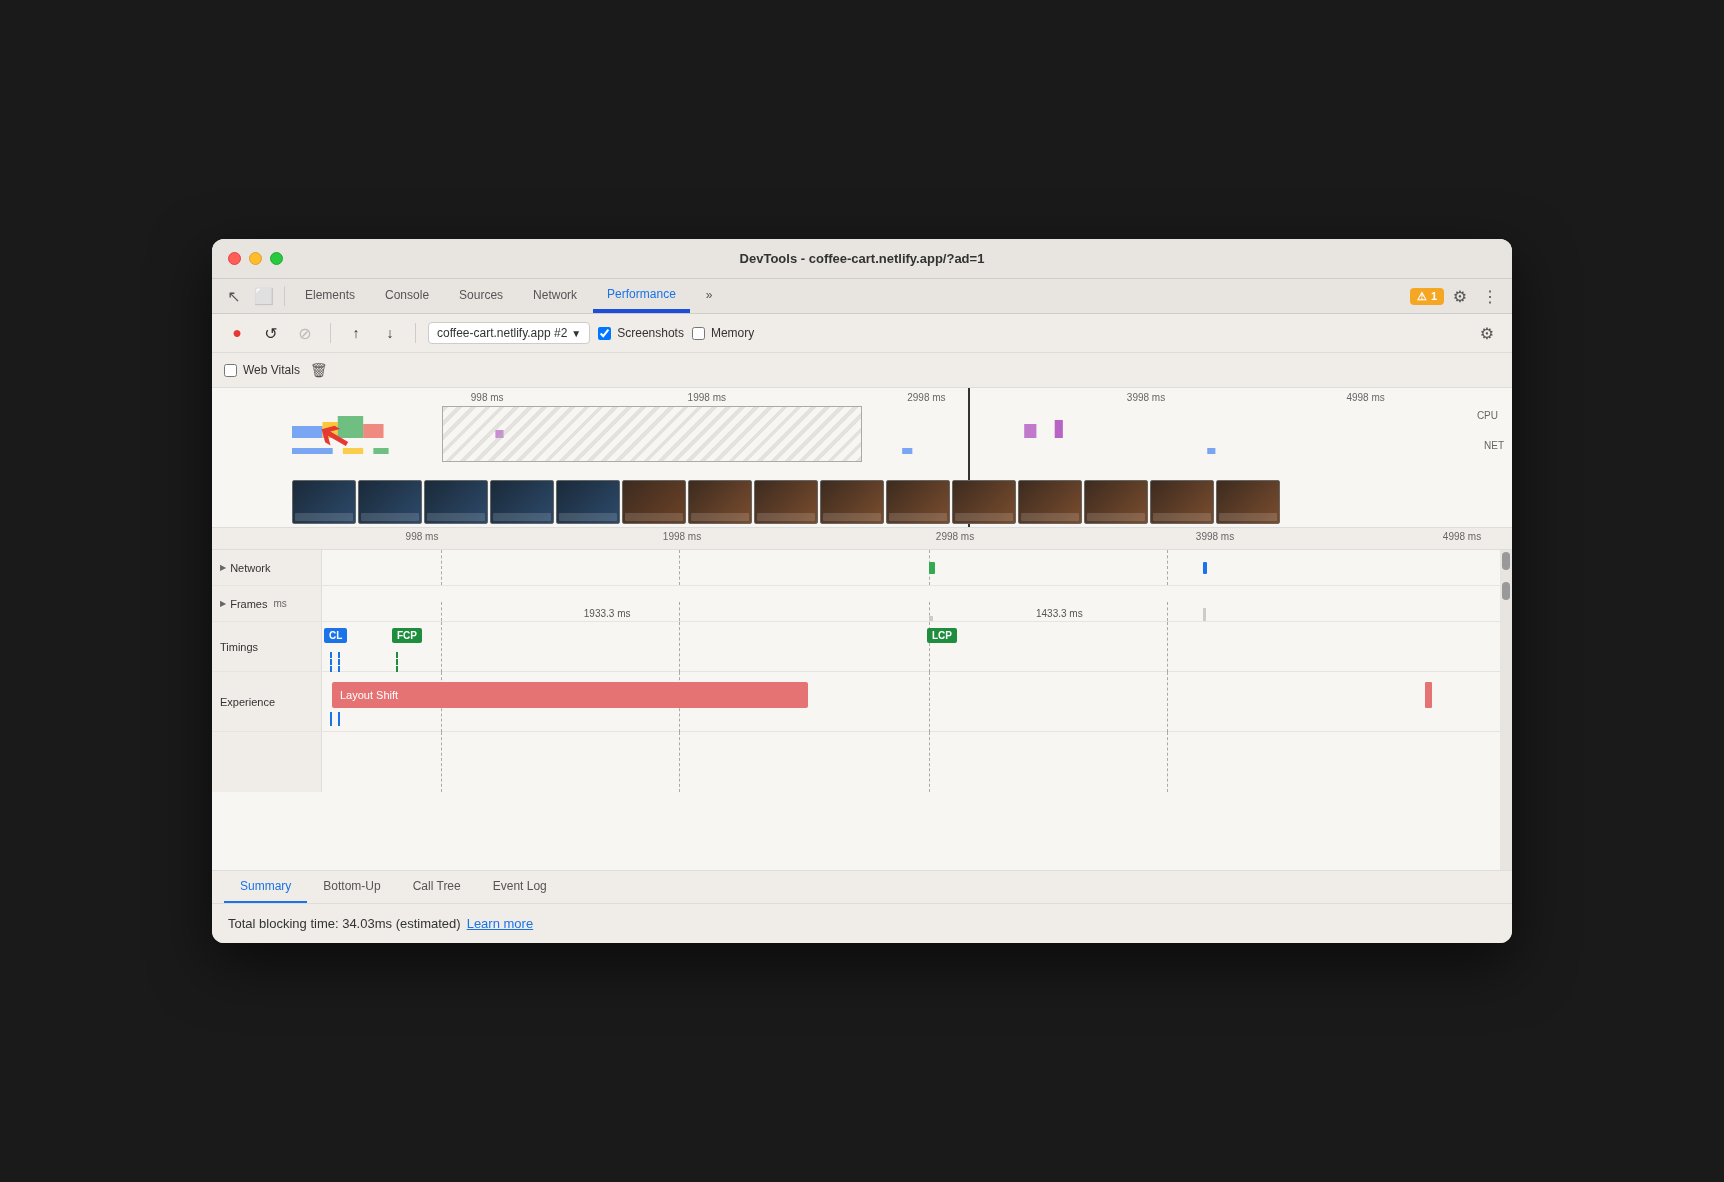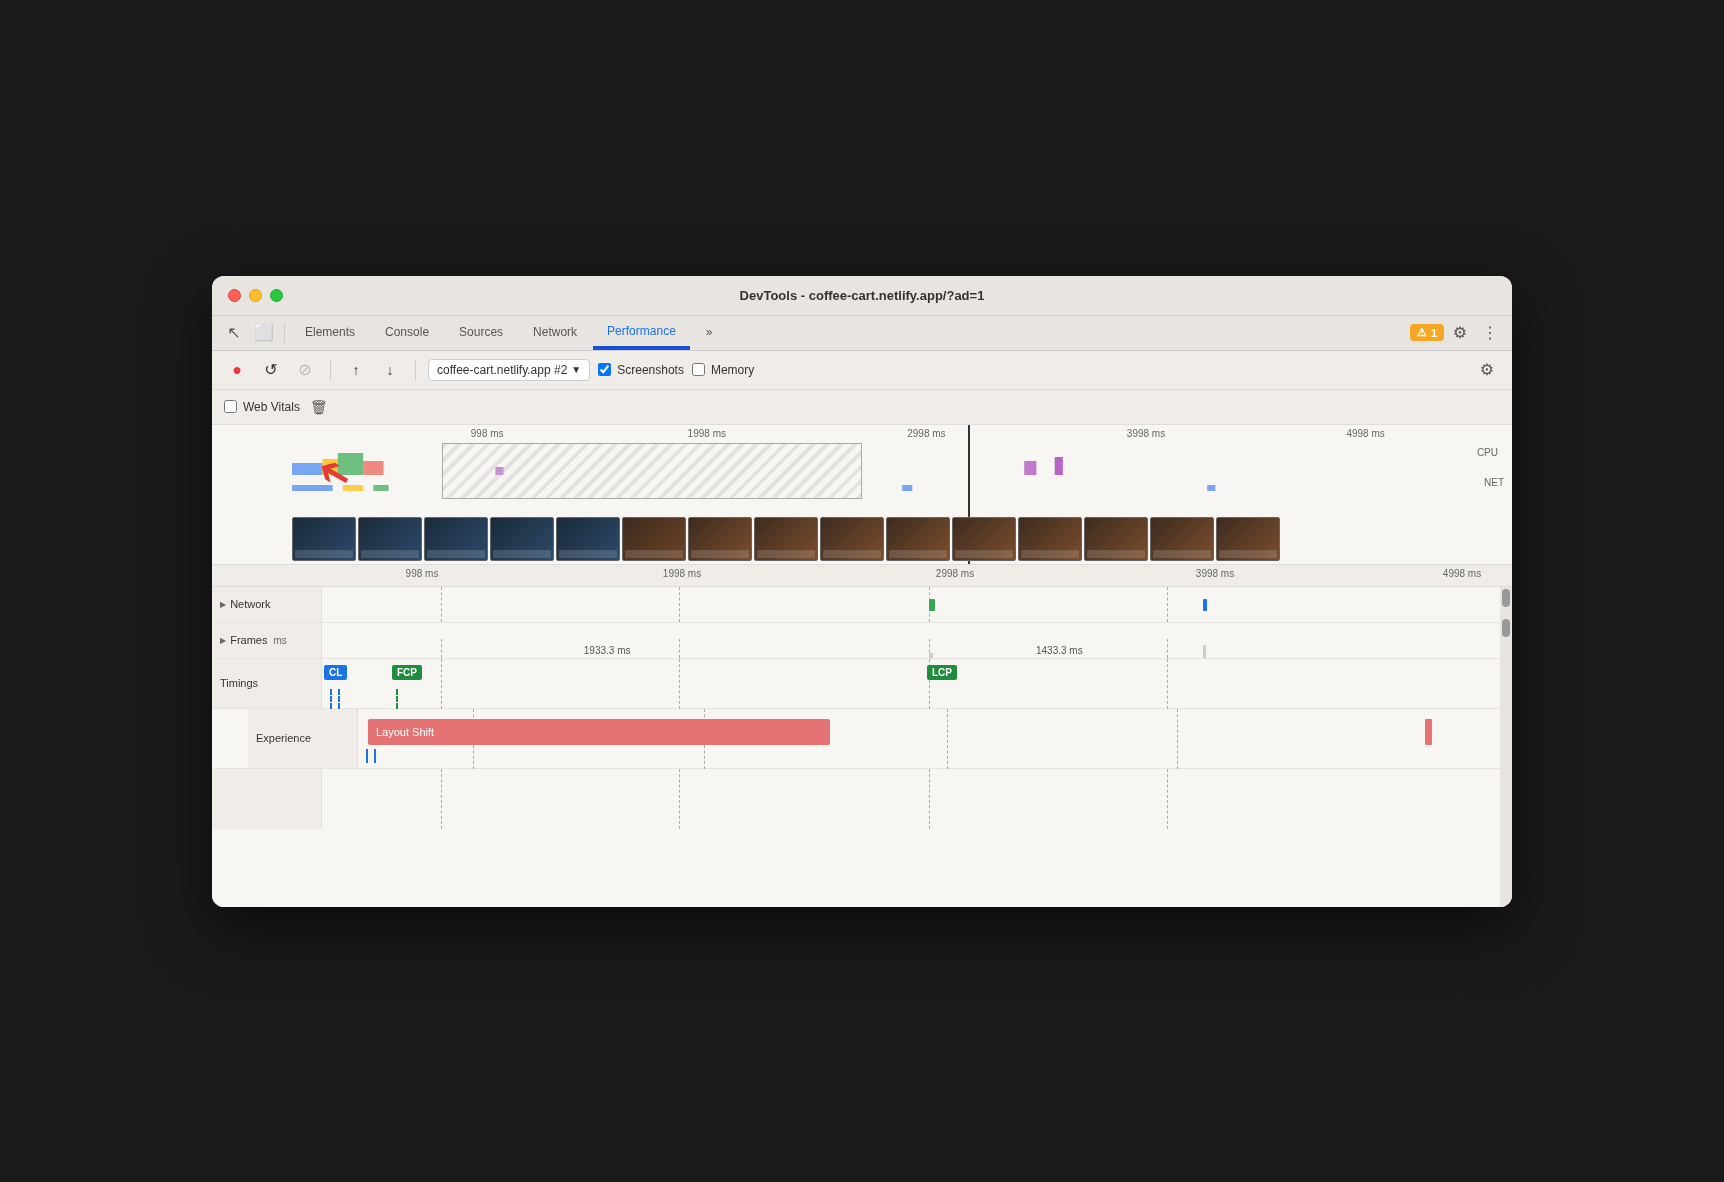--- a/index.html
+++ b/index.html
@@ -547,21 +547,21 @@
         <div style="position:absolute;top:6px;left:70px;background:#1e8e3e;color:white;font-size:10px;font-weight:bold;padding:2px 5px;border-radius:2px;">FCP</div>
 
         <div style="position:absolute;top:6px;left:51%;background:#1e8e3e;color:white;font-size:10px;font-weight:bold;padding:2px 5px;border-radius:2px;transform:translateX(-50%);margin-left:13px;">LCP</div>
 
         <div style="position:absolute;bottom:0;left:8px;width:1px;height:20px;border-left:2px dashed #1a73e8;"></div>
         <div style="position:absolute;bottom:0;left:16px;width:1px;height:20px;border-left:2px dashed #1a73e8;"></div>
         <div style="position:absolute;bottom:0;left:74px;width:1px;height:20px;border-left:2px dashed #1e8e3e;"></div>
       </div>
     </div>
 
-    <div class="track-row" style="height:60px;padding-left:36px;">
+    <div class="track-row" style="height:60px;">
       <div class="track-label">
         <span>Experience</span>
       </div>
       <div class="track-content experience-track" style="position:relative;height:60px;">
         <div class="dashed-vline" style="left:10%;height:100%;"></div>
         <div class="dashed-vline" style="left:30%;height:100%;"></div>
         <div class="dashed-vline" style="left:51%;height:100%;"></div>
         <div class="dashed-vline" style="left:71%;height:100%;"></div>
 
         <div style="position:absolute;top:10px;left:10px;width:40%;height:26px;background:#e57373;border-radius:2px;display:flex;align-items:center;padding-left:8px;font-size:11px;color:white;font-weight:500;">
@@ -579,13 +579,27 @@
       <div class="track-label"></div>
       <div class="track-content" style="position:relative;">
         <div class="dashed-vline" style="left:10%;height:100%;"></div>
         <div class="dashed-vline" style="left:30%;height:100%;"></div>
         <div class="dashed-vline" style="left:51%;height:100%;"></div>
         <div class="dashed-vline" style="left:71%;height:100%;"></div>
       </div>
     </div>
   </div>
 
+  <div class="bottom-panel">
+    <div class="bottom-tabs">
+      <div class="bottom-tab active">Summary</div>
+      <div class="bottom-tab">Bottom-Up</div>
+      <div class="bottom-tab">Call Tree</div>
+      <div class="bottom-tab">Event Log</div>
+    </div>
+    <div class="bottom-content">
+      <div class="blocking-time">
+        <span>Total blocking time: 34.03ms (estimated)</span>
+        <span class="learn-more">Learn more</span>
+      </div>
+    </div>
+  </div>
 </div>
 
 </body></html>

